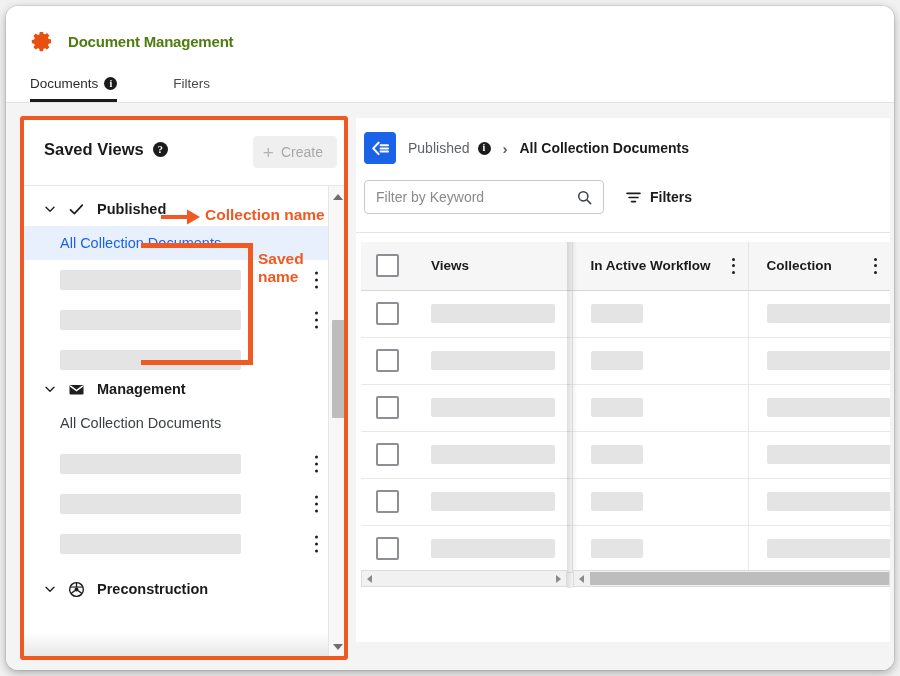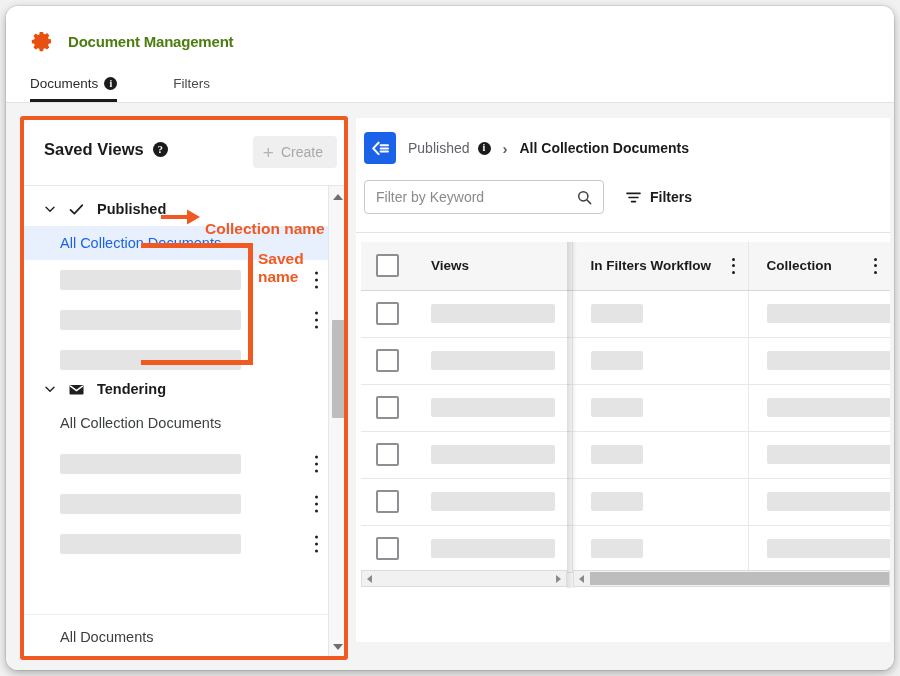--- a/index.html
+++ b/index.html
@@ -479,21 +479,21 @@
         </div>
 
         <div class="tree-row group-row" style="top:186px;">
           <svg class="chev" viewBox="0 0 12 12">
             <path d="M2 4.3 L6 8.3 L10 4.3" stroke="#1f1f1f" stroke-width="1.4" fill="none" stroke-linecap="round" stroke-linejoin="round"></path>
           </svg>
           <svg class="group-icon" viewBox="0 0 17 17">
             <rect x="1.5" y="4" width="14" height="9.5" rx="1" fill="#1f1f1f"></rect>
             <path d="M2.2 4.8 L8.5 9.6 L14.8 4.8" stroke="#ffffff" stroke-width="1.5" fill="none"></path>
           </svg>
-          <span class="group-label">Tendering</span>
+          <span class="group-label">Management</span>
         </div>
 
         <div class="tree-row view-row" style="top:220px;">
           <span>All Collection Documents</span>
         </div>
 
         <div class="tree-row skel-row" style="top:258px;">
           <div class="skel-bar" style="width:181px;"></div>
           <span class="kebab">
               <i></i>
@@ -513,26 +513,35 @@
 
         <div class="tree-row skel-row" style="top:338px;">
           <div class="skel-bar" style="width:181px;"></div>
           <span class="kebab">
               <i></i>
               <i></i>
               <i></i>
             </span>
         </div>
 
+        <div class="tree-row group-row" style="top:386px;">
+          <svg class="chev" viewBox="0 0 12 12">
+            <path d="M2 4.3 L6 8.3 L10 4.3" stroke="#1f1f1f" stroke-width="1.4" fill="none" stroke-linecap="round" stroke-linejoin="round"></path>
+          </svg>
+          <svg class="group-icon" viewBox="0 0 18 18">
+            <circle cx="9" cy="9" r="7.3" fill="none" stroke="#1f1f1f" stroke-width="1.5"></circle>
+            <circle cx="9" cy="9" r="2.1" fill="#1f1f1f"></circle>
+            <path d="M9 1.8 L9 6.9 M3.2 13.2 L7.3 10.2 M14.8 13.2 L10.7 10.2" stroke="#1f1f1f" stroke-width="1.4"></path>
+            <path d="M2.2 6.4 L15.8 6.4" stroke="#1f1f1f" stroke-width="1.2"></path>
+          </svg>
+          <span class="group-label">Preconstruction</span>
+        </div>
 
         <div class="tree-fade"></div>
 
-        <div class="tree-footer">
-          <span>All Documents</span>
-        </div>
       </div>
 
       <div class="vscroll">
         <div class="arrow up">
             <div class="tri-up"></div>
           </div>
         <div class="vthumb"></div>
         <div class="arrow down">
             <div class="tri-down"></div>
           </div>
@@ -584,21 +593,21 @@
           </colgroup>
           <thead>
             <tr>
               <th class="cb-col">
                 <span class="chkbox"></span>
               </th>
               <th>
                 <span>Views</span>
               </th>
               <th>
-                <span>In Filters Workflow</span>
+                <span>In Active Workflow</span>
                 <span class="th-kebab">
                     <i></i>
                     <i></i>
                     <i></i>
                   </span>
               </th>
               <th>
                 <span>Collection</span>
                 <span class="th-kebab">
                     <i></i>
@@ -704,21 +713,21 @@
       </div>
     </div>
 
     <div class="ann-frame"></div>
 
     <svg class="ann-arrow" style="left:153px; top:200px;" width="44" height="22" viewBox="0 0 44 22">
       <path d="M2 11 L30 11" stroke="#F05A22" stroke-width="4" stroke-linecap="butt"></path>
       <path d="M28 3.5 L41 11 L28 18.5 Z" fill="#F05A22"></path>
     </svg>
 
-    <div class="ann-text" style="left:199px; top:214px;">Collection name</div>
+    <div class="ann-text" style="left:199px; top:200px;">Collection name</div>
 
     <div class="ann-bracket"></div>
 
     <div class="ann-text" style="left:252px; top:244px;">Saved
 name</div>
 
   </div>
 </div>
 
 </body></html>

